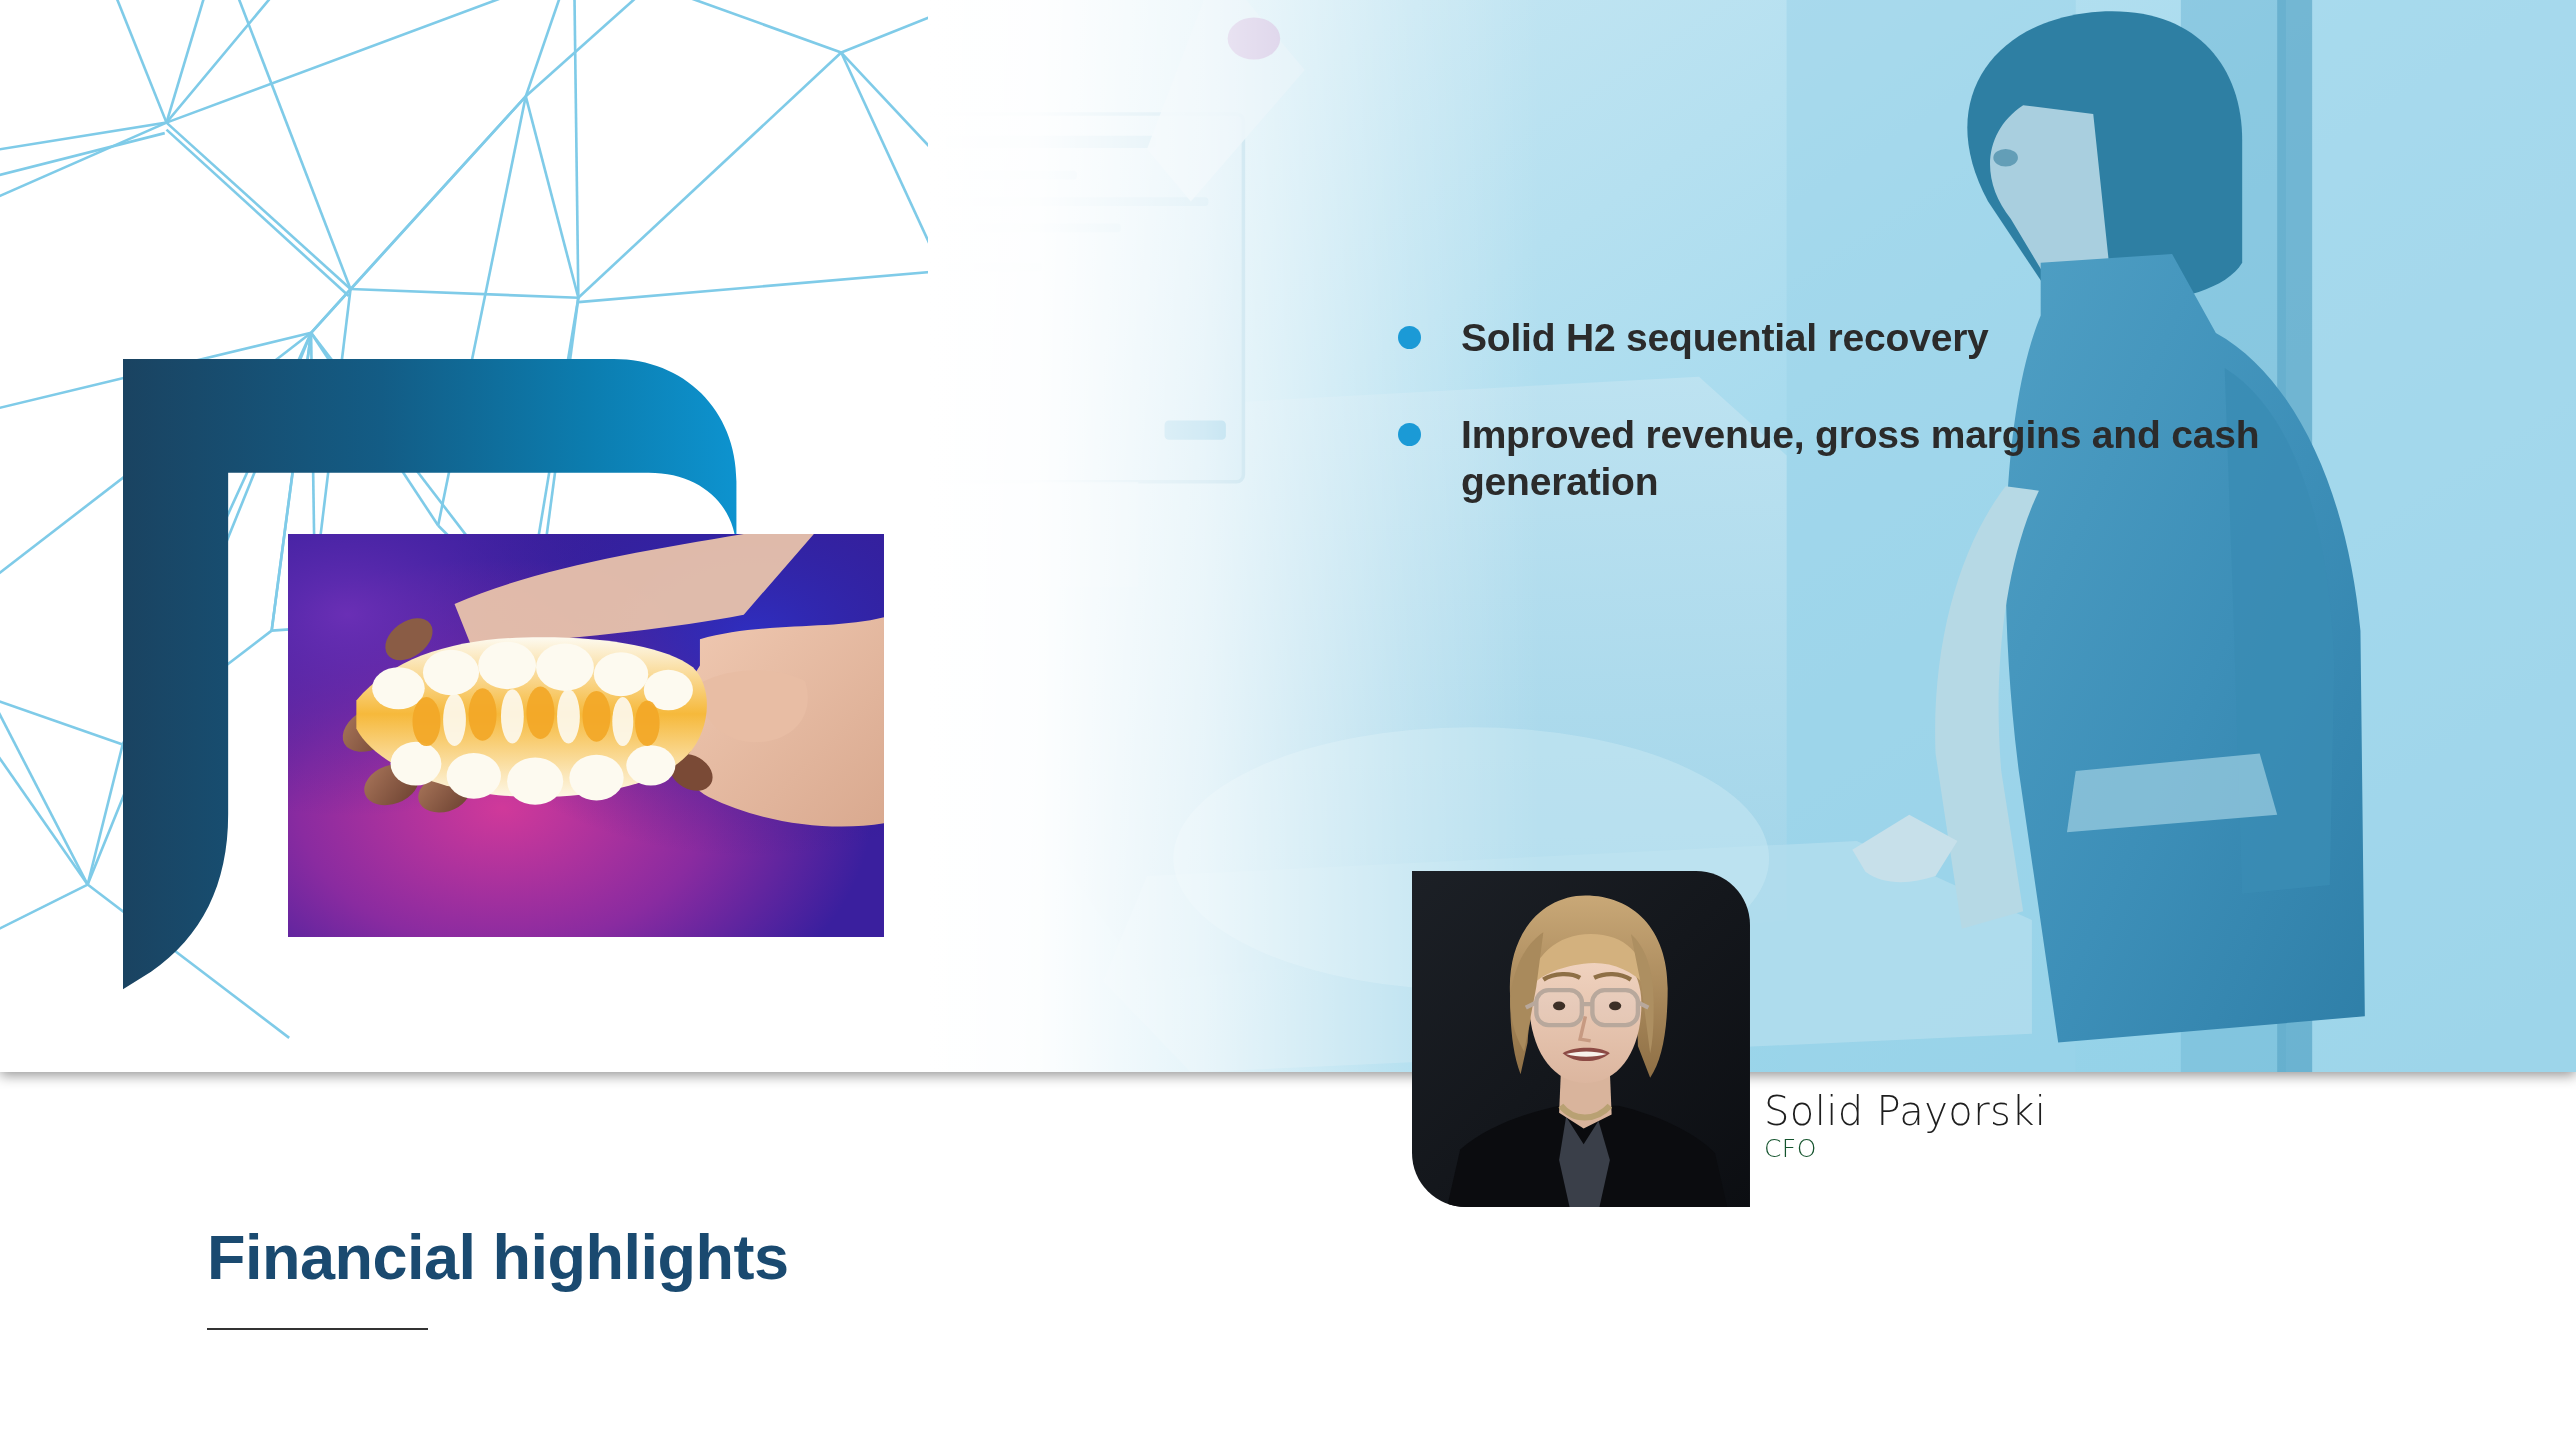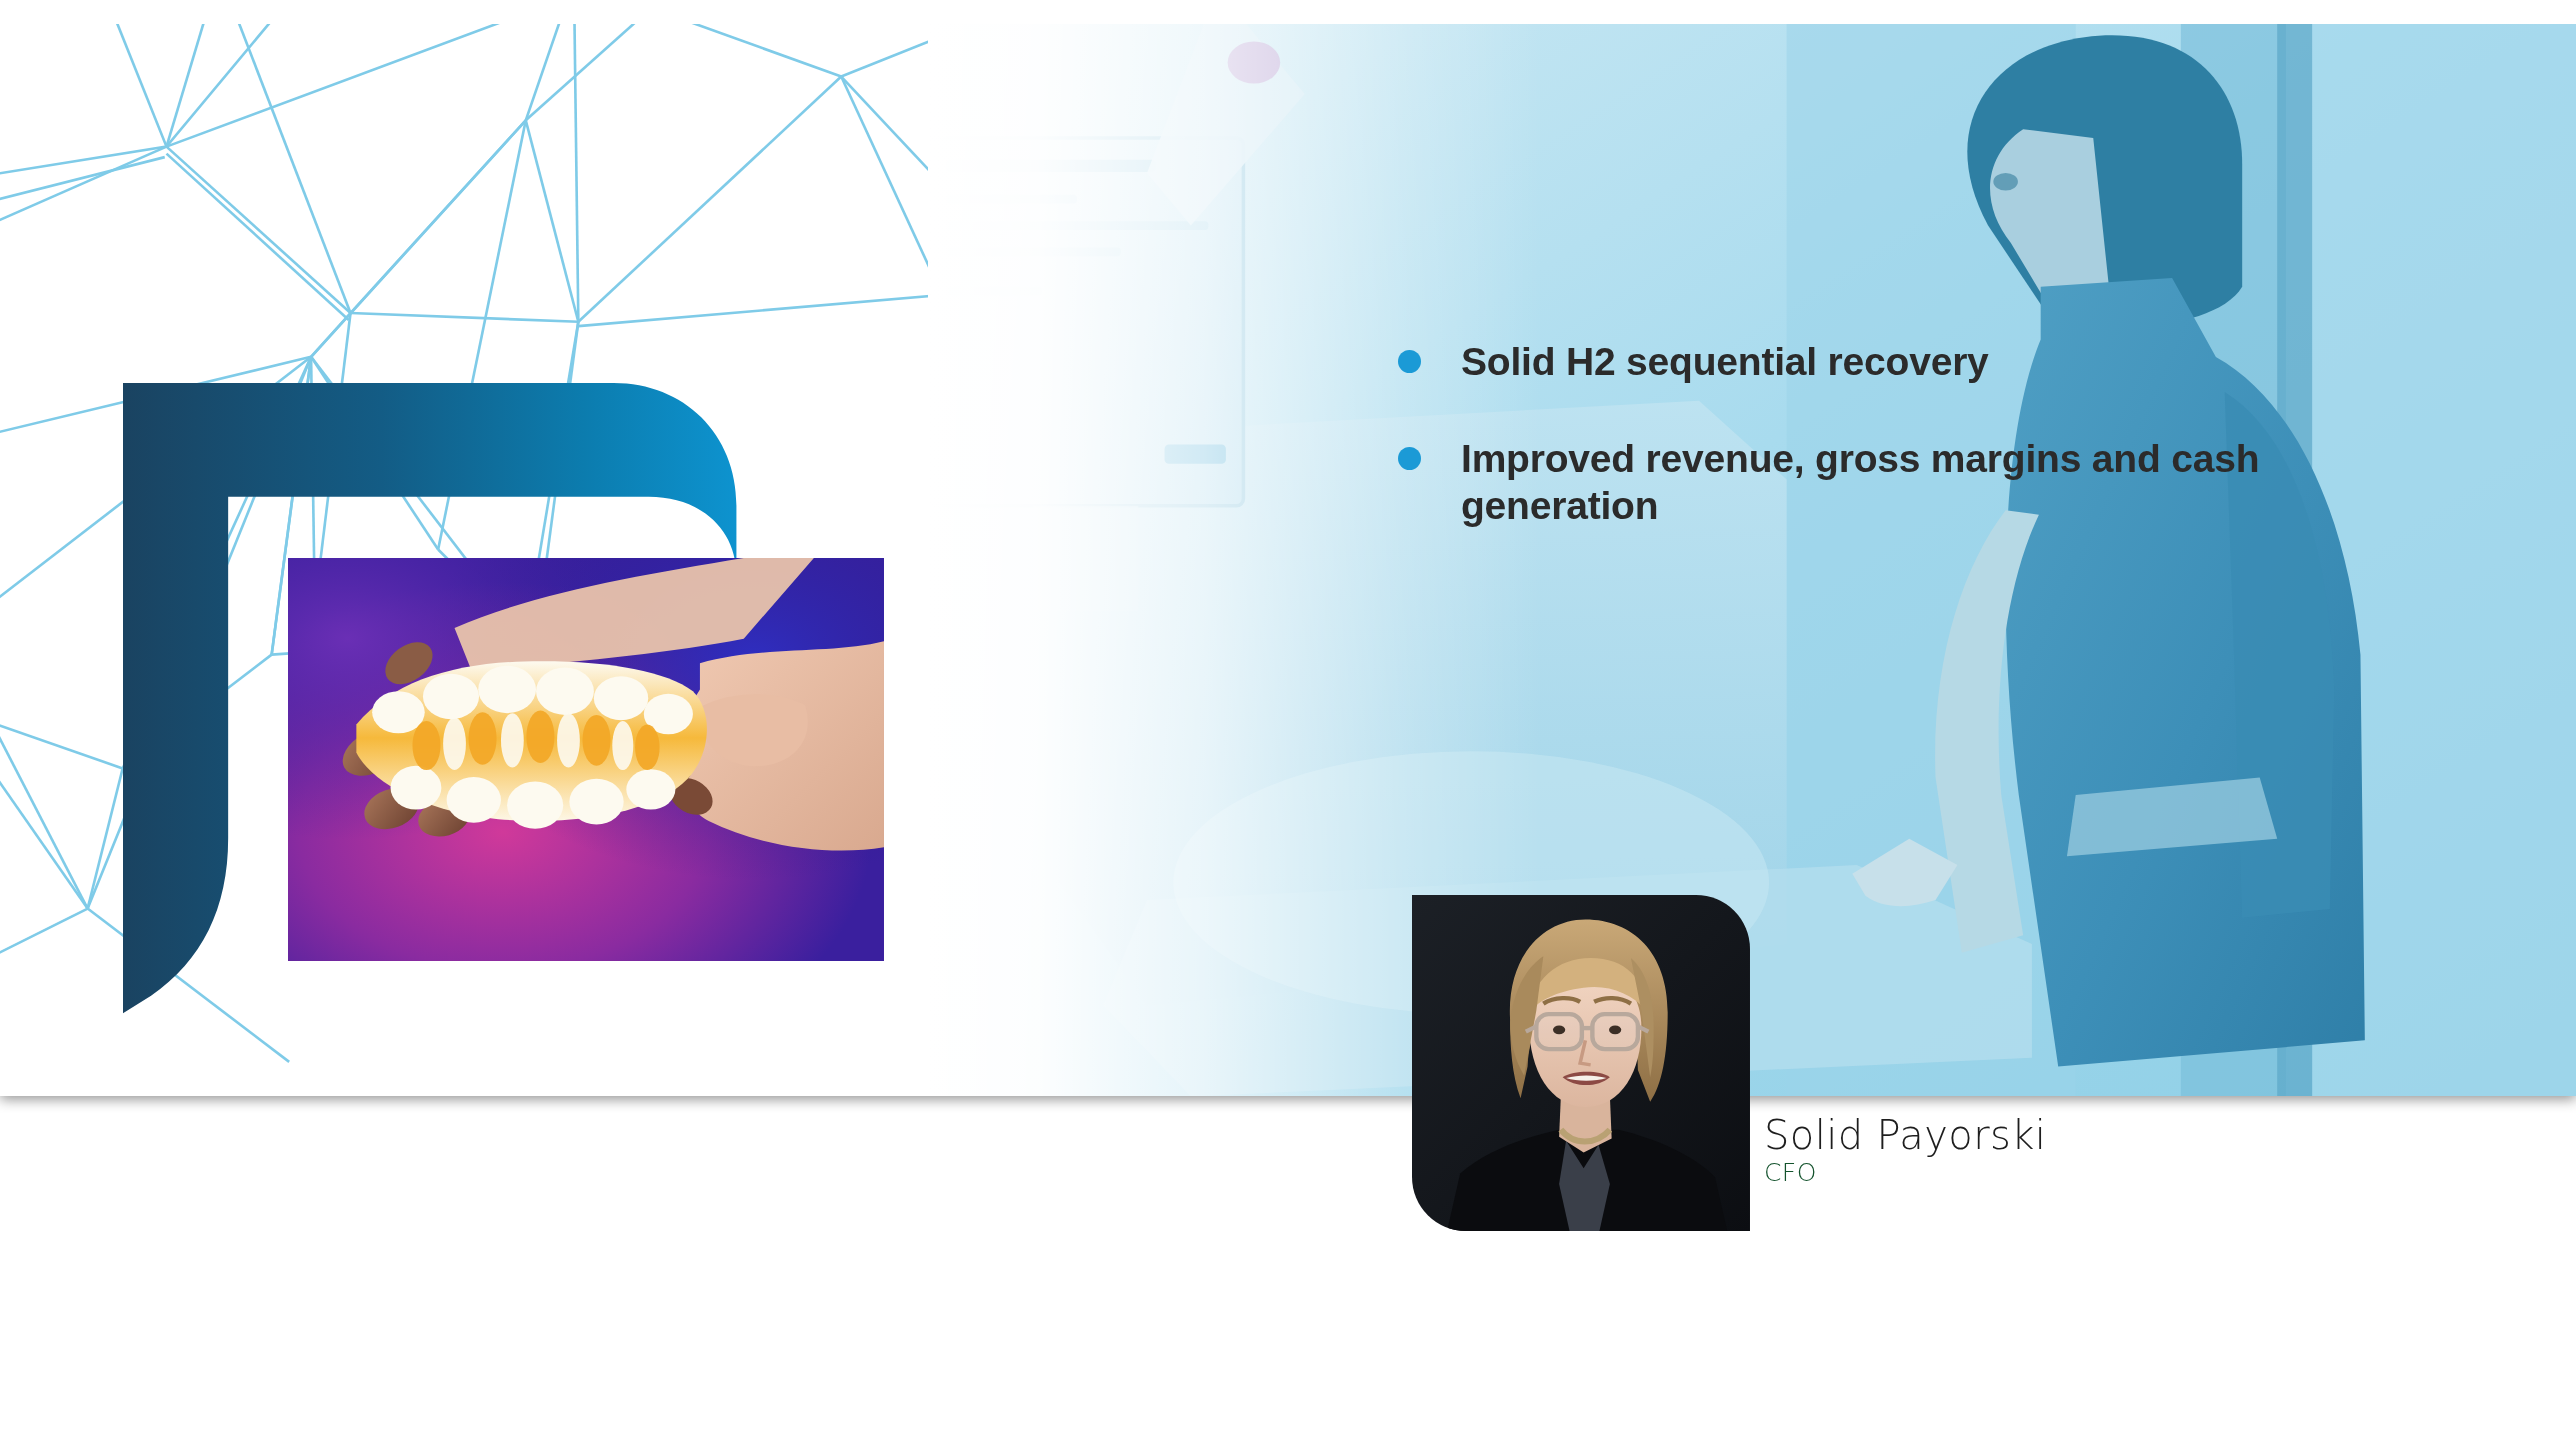--- a/index.html
+++ b/index.html
@@ -10,21 +10,20 @@
   body {
     font-family: "Liberation Sans", sans-serif;
   }
 
   #slide {
     position: relative;
     width: 2576px;
     height: 1330px;
     background: #ffffff;
     overflow: hidden;
-    margin-top: 24px;
   }
 
   
   #content-panel {
     position: absolute;
     left: 0; top: 0;
     width: 2576px;
     height: 1072px;
     background: #ffffff;
     box-shadow: 0 3.5px 12.3px rgba(0,0,0,0.42);
@@ -455,15 +454,19 @@
         <path d="M172 208 C186 220 212 220 226 208 C214 200 186 200 172 208 Z" fill="#8c4a44"></path>
         <path d="M176 209 C190 205 208 205 222 209 C210 213 188 213 176 209 Z" fill="#f6f1ea"></path>
       </svg>
     </div>
     <div id="speaker-caption">
       <div id="speaker-name">Solid Payorski</div>
       <div id="speaker-role">CFO</div>
     </div>
   </div>
 
+  <div id="title-block">
+    <div id="slide-title">Financial highlights</div>
+    <div id="title-rule"></div>
+  </div>
 
 </div>
 
 
 </body></html>

